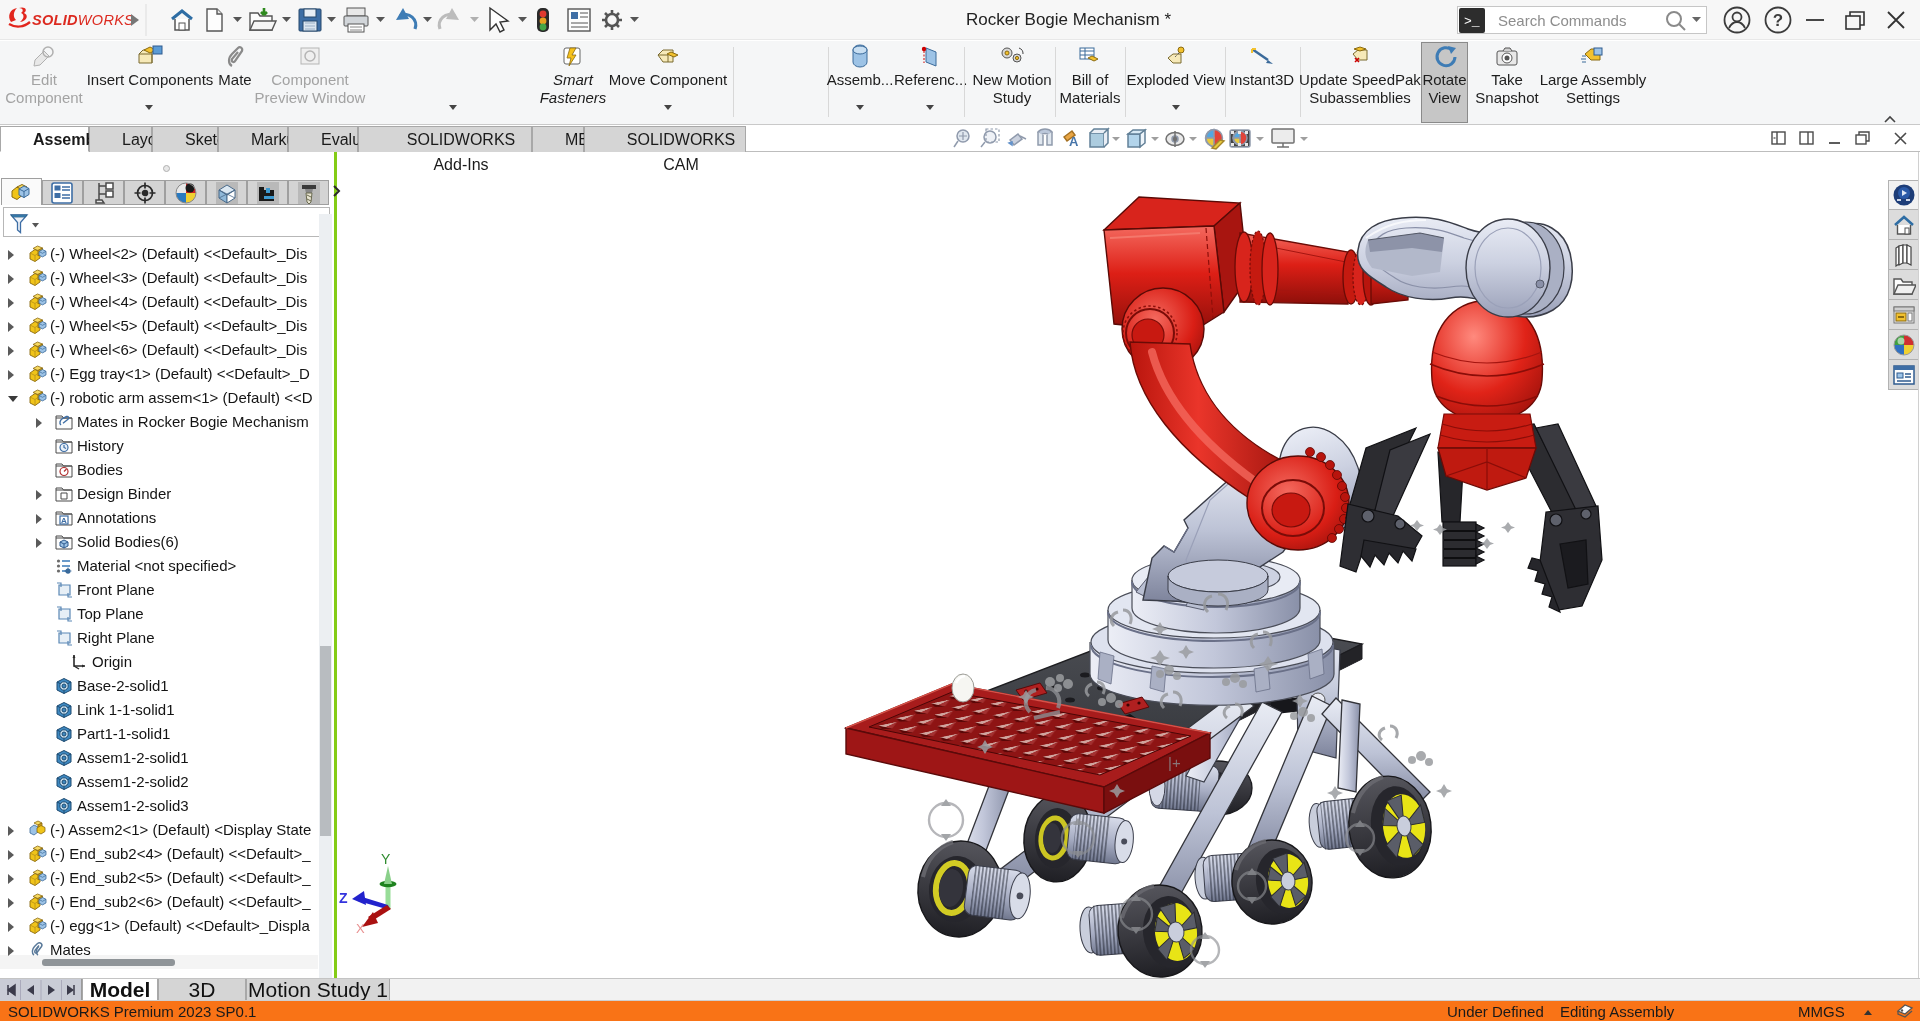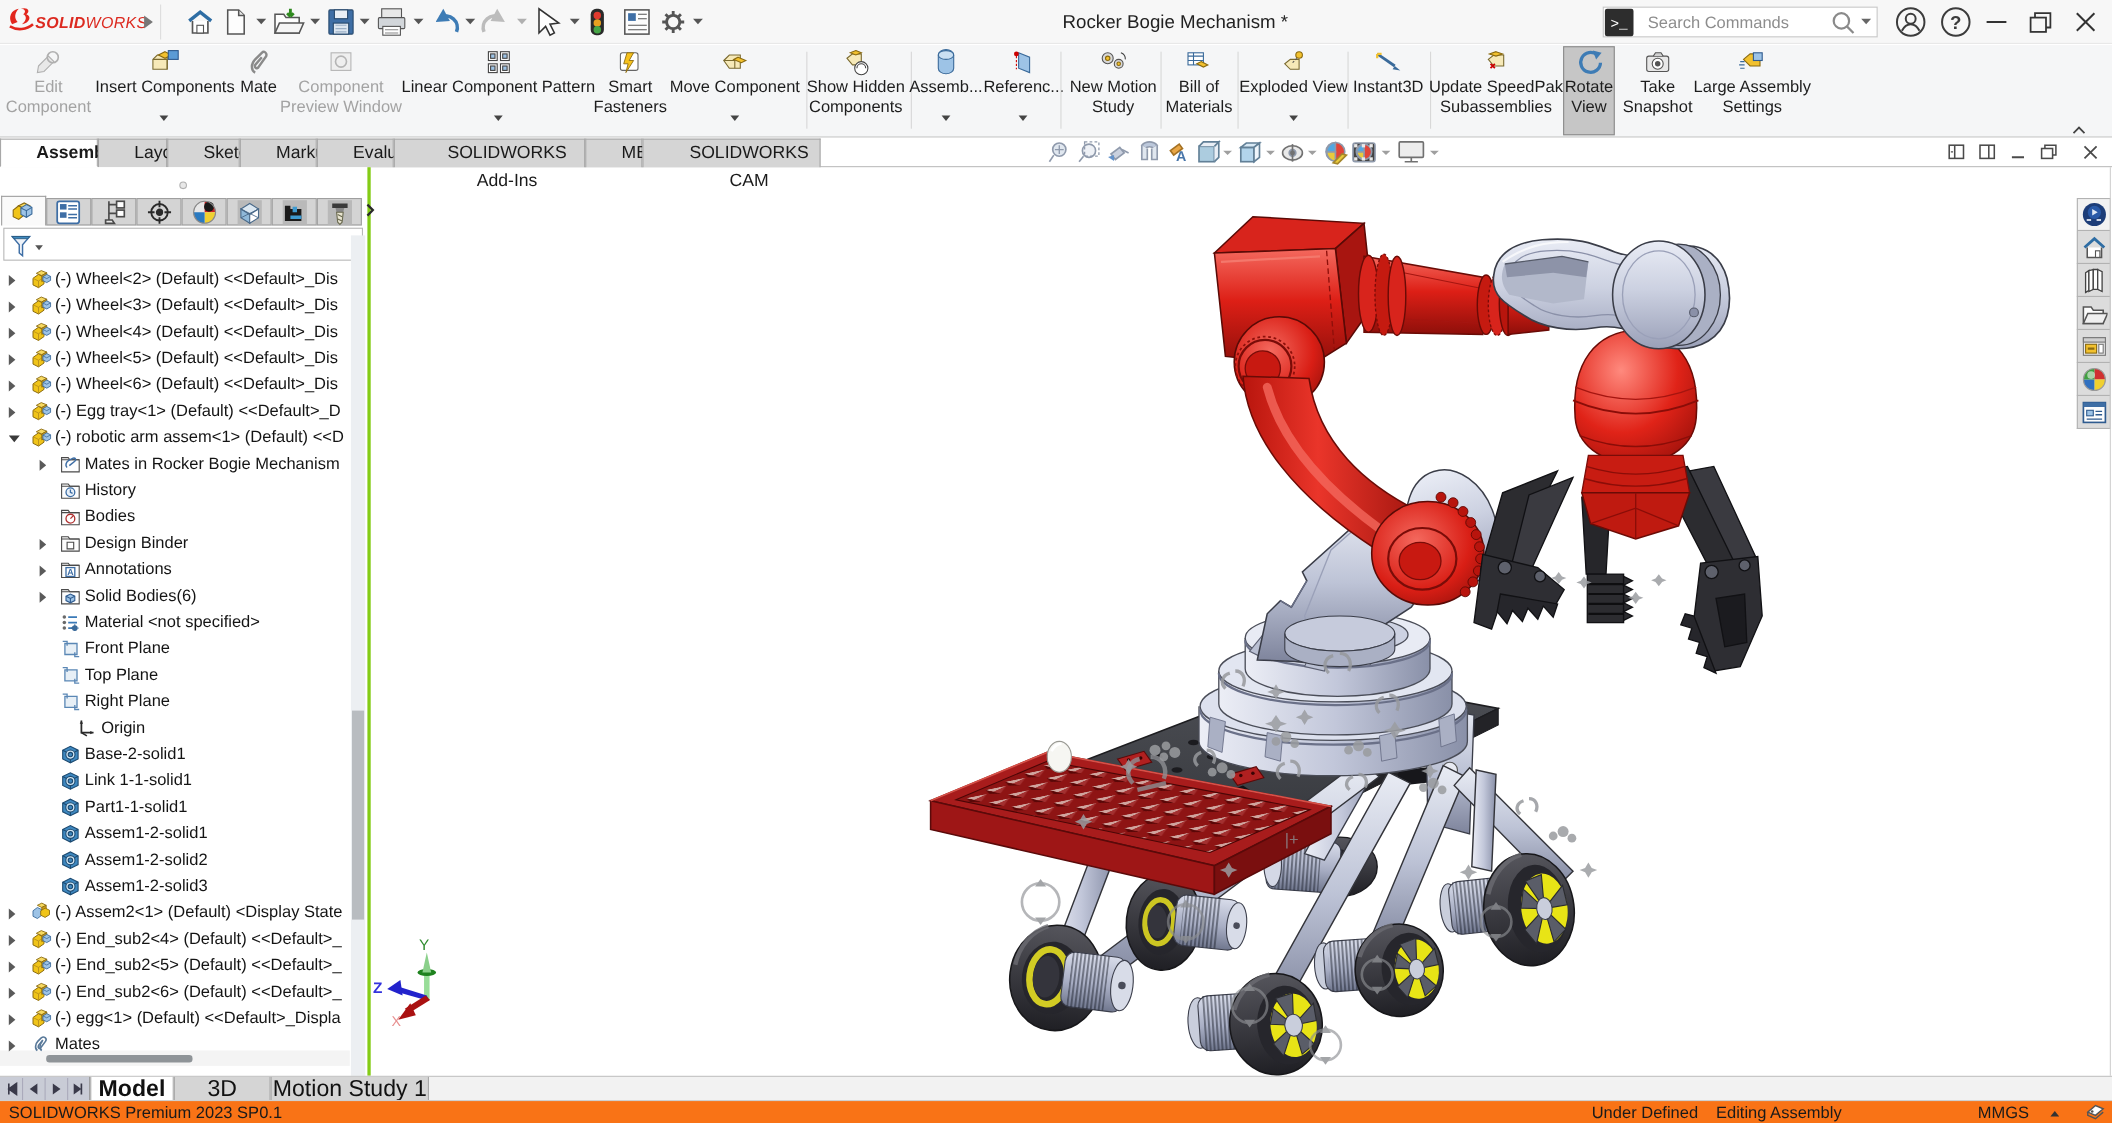--- a/index.html
+++ b/index.html
@@ -175,58 +175,34 @@
         <svg width="22" height="26" viewBox="0 0 22 26">
           <path d="M8 22 C4 20,4 14,8 10 L14 4 C16 2,19 4,18 7 L11 17 C10 19,7 18,8 15 L14 8" fill="none" stroke="#8a8a8a" stroke-width="2.2"></path>
         </svg>
       </div>Mate</div>
   <div class="rbtn dis" style="left:252px;width:116px;"><div class="ric">
         <svg width="24" height="24" viewBox="0 0 24 24">
           <rect x="3" y="3" width="18" height="16" fill="#efefef" stroke="#b5b5b5"></rect>
           <circle cx="12" cy="11" r="5" fill="none" stroke="#b5b5b5" stroke-width="1.5"></circle>
         </svg>
       </div>Component<br>Preview Window</div>
-  <div class="rbtn" style="left:355px;width:196px;"><div class="ric">
-        <svg width="26" height="26" viewBox="0 0 26 26">
-          <g fill="#fff" stroke="#444">
-            <rect x="4" y="3" width="8" height="8"></rect>
-            <rect x="15" y="3" width="8" height="8"></rect>
-            <rect x="4" y="14" width="8" height="8"></rect>
-            <rect x="15" y="14" width="8" height="8"></rect>
-          </g>
-          <g fill="#9dc3e6" stroke="#444">
-            <rect x="6" y="5" width="4" height="4"></rect>
-            <rect x="17" y="5" width="4" height="4"></rect>
-            <rect x="6" y="16" width="4" height="4"></rect>
-            <rect x="17" y="16" width="4" height="4"></rect>
-          </g>
-        </svg>
-      </div>Linear Component Pattern</div>
-  <div class="rbtn" style="left:530px;width:86px;"><div class="ric">
+  <div class="rbtn" style="left:530px;width:86px;font-style:italic;"><div class="ric">
         <svg width="26" height="26" viewBox="0 0 26 26">
           <rect x="4" y="4" width="16" height="16" rx="2" fill="#fff" stroke="#666"></rect>
           <path d="M10 4 l6 0 -4 7 4 0 -7 11 2-8 -4 0z" fill="#f7c21c" stroke="#8a6a10" stroke-width="0.8"></path>
         </svg>
       </div>Smart<br>Fasteners</div>
   <div class="rbtn" style="left:595px;width:146px;"><div class="ric">
         <svg width="28" height="26" viewBox="0 0 28 26">
           <path d="M4 11 l5-5 10 0 0 12 -10 0z" fill="#f6e9b8" stroke="#7a6a30"></path>
           <path d="M4 11 l10 0 0 7" fill="none" stroke="#7a6a30"></path>
           <path d="M17 8 l7 3 -4 2 -7-3z" fill="#f2c12e" stroke="#8a6a10"></path>
         </svg>
       </div>Move Component</div>
   <div class="rsep" style="left:733px;"></div>
-  <div class="rbtn" style="left:712px;width:132px;"><div class="ric">
-        <svg width="26" height="26" viewBox="0 0 26 26">
-          <path d="M5 9 l5-4 8 0 0 10 -8 0z" fill="#f6e9b8" stroke="#7a6a30"></path>
-          <path d="M13 2 l5 2 -5 2 -5-2z" fill="#f2c12e" stroke="#8a6a10"></path>
-          <circle cx="18" cy="18" r="6" fill="#fff" stroke="#444"></circle>
-          <path d="M14 18 a4 4 0 0 1 8 0" fill="none" stroke="#444"></path>
-        </svg>
-      </div>Show Hidden<br>Components</div>
   <div class="rsep" style="left:828px;"></div>
   <div class="rbtn" style="left:824px;width:72px;"><div class="ric">
         <svg width="24" height="26" viewBox="0 0 24 26">
           <path d="M5 6 a7 5 0 0 1 14 0 l0 12 a7 5 0 0 1 -14 0 z" fill="#9dc3e6" stroke="#3a6a9a"></path>
           <ellipse cx="12" cy="6" rx="7" ry="4" fill="#c9dff2" stroke="#3a6a9a"></ellipse>
         </svg>
       </div>Assemb...</div>
   <div class="rbtn" style="left:894px;width:72px;"><div class="ric">
         <svg width="24" height="26" viewBox="0 0 24 26">
           <path d="M8 4 l10 4 0 14 -10-4z" fill="#9dc3e6" stroke="#3a6a9a"></path>

